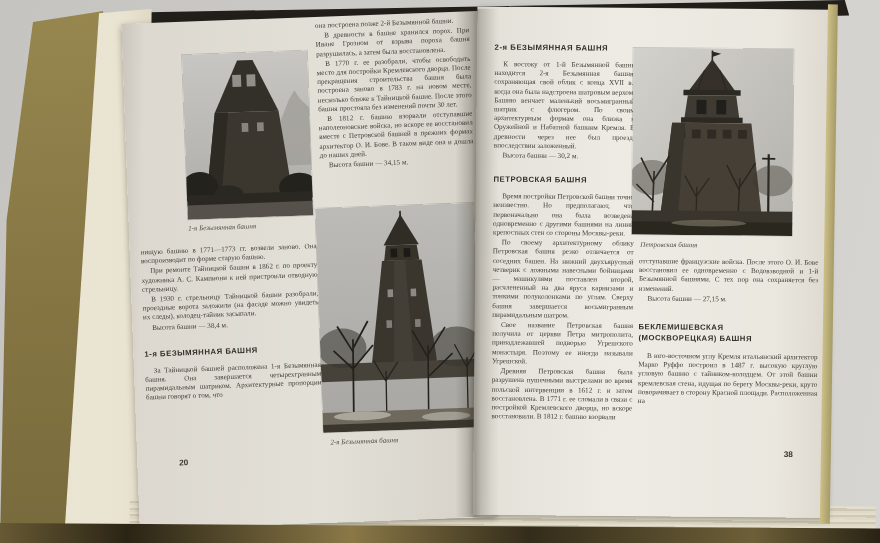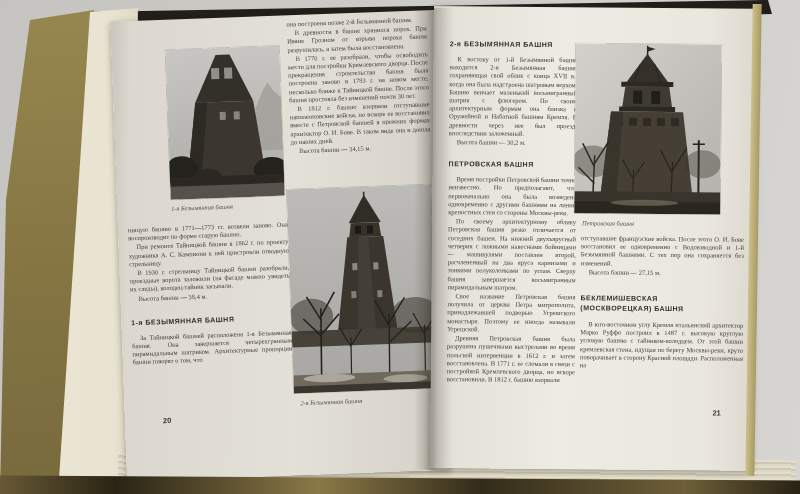--- a/index.html
+++ b/index.html
@@ -194,19 +194,19 @@
     <div class="abs cap" style="left:150px;top:212px;">Петровская башня</div>
 
     <div class="abs" style="left:149px;top:227px;width:163px;">
       <p class="p noind">отступавшие французские войска. После этого О. И. Бове восстановил ее одновременно с Водовзводной и 1-й Безымянной башнями. С тех пор она сохраняется без изменений.</p>
       <p class="p">Высота башни — 27,15 м.</p>
       <h3 class="hd" style="margin-top:18px;">БЕКЛЕМИШЕВСКАЯ</h3>
       <h3 class="hd" style="margin-top:3px;">(МОСКВОРЕЦКАЯ) БАШНЯ</h3>
       <p class="p" style="margin-top:9px;">В юго-восточном углу Кремля итальянский архитектор Марко Руффо построил в 1487 г. высокую круглую угловую башню с тайником-колодцем. От этой башни кремлевская стена, идущая по берегу Москвы-реки, круто поворачивает в сторону Красной площади. Расположенная на</p>
     </div>
 
-    <div class="abs pagenum" style="left:282px;top:400px;">21</div>
+    <div class="abs pagenum" style="left:282px;top:400px;">38</div>
   </div>
 
   <div class="abs fore-edge"></div>
   <div class="abs table-dark"></div>
   <div class="abs gutter"></div>
 </div>
 
 </body></html>

